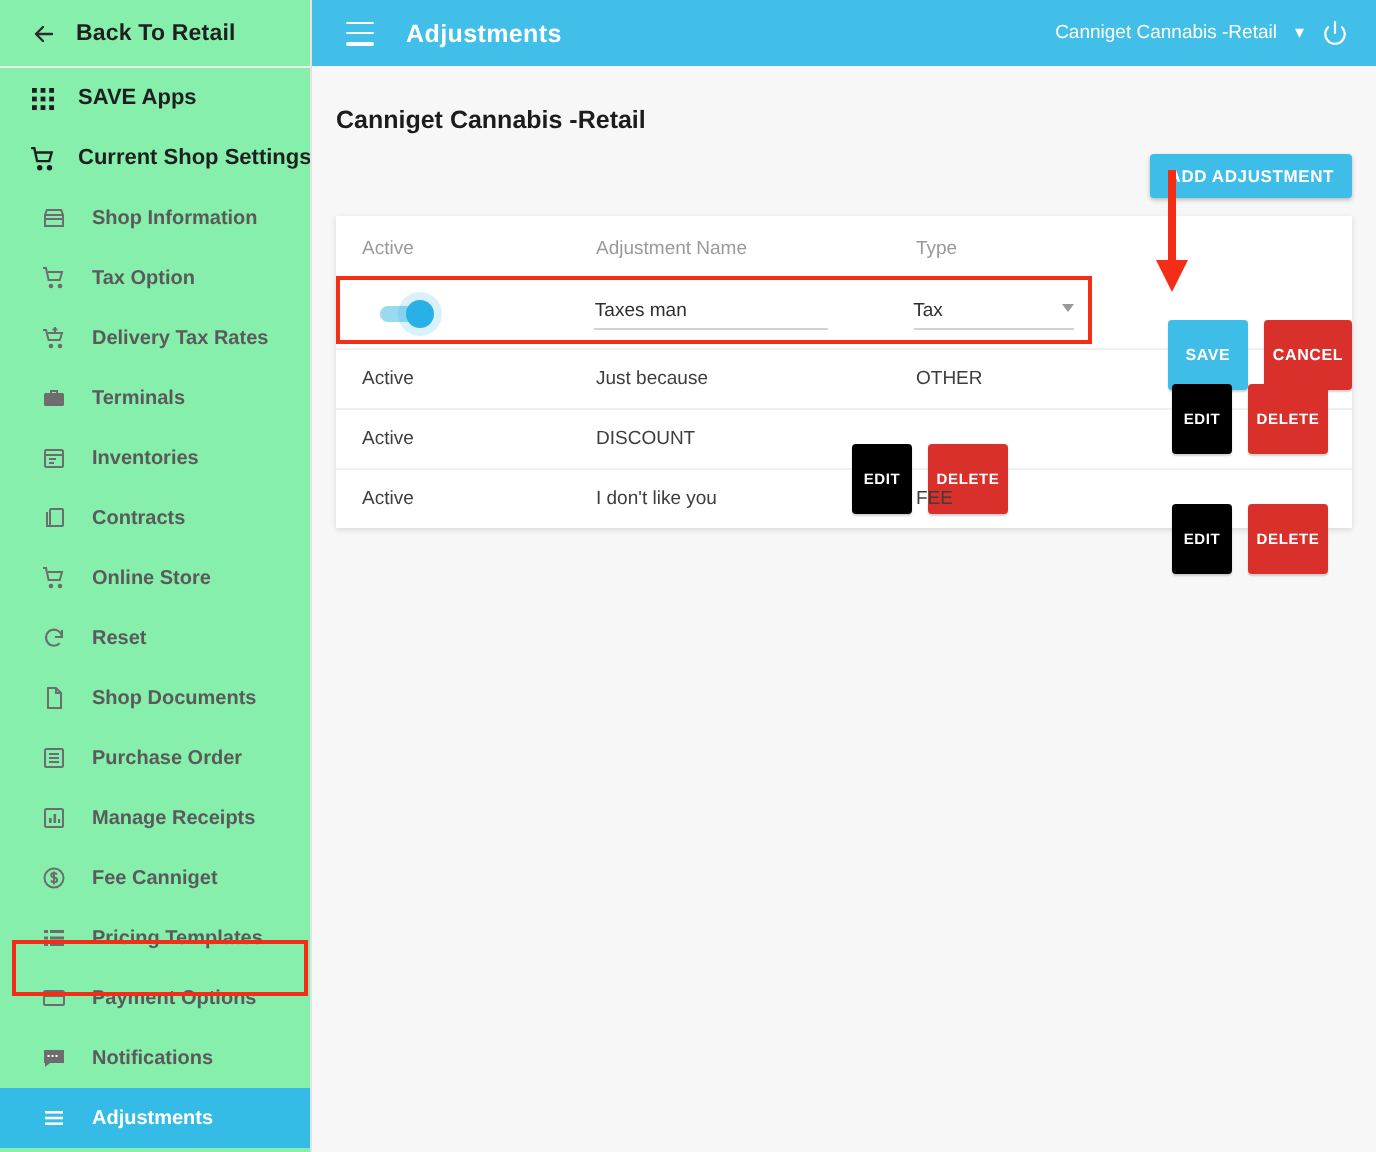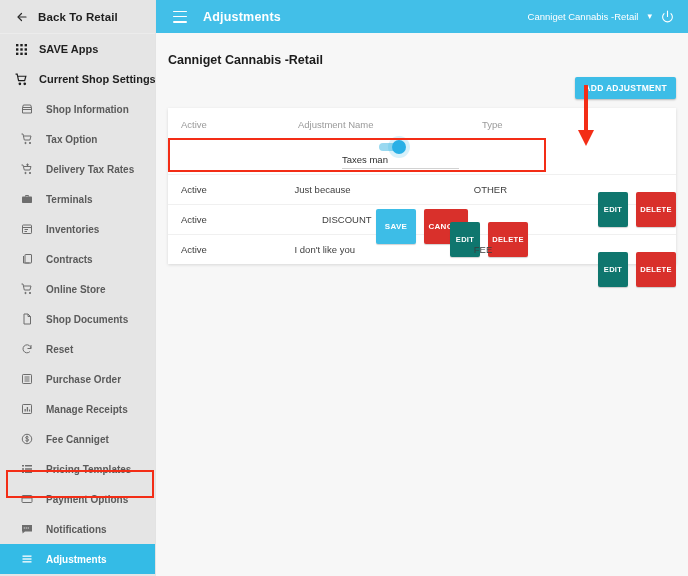--- a/index.html
+++ b/index.html
@@ -8,21 +8,21 @@
     font-family: "Liberation Sans", sans-serif;
     background: #ffffff;
     overflow: hidden;
   }
   #app { position: relative; width: 688px; height: 576px; }
 
   
   #sidebar {
     position: absolute; left: 0; top: 0;
     width: 156px; height: 576px;
-    background: #e5e5e5;
+    background: #86efac;
     border-right: 1px solid #e3e3e3;
     overflow: hidden;
   }
   .back-row {
     height: 34px; display: flex; align-items: center;
     padding-left: 16px; gap: 10px;
     border-bottom: 1px solid #ececec;
   }
   .back-arrow { width: 12px; height: 12px; color: #2b2b2b; display:block; }
   .back-label { font-size: 11.5px; font-weight: bold; color: #1f1f1f; letter-spacing: .1px; }
@@ -91,29 +91,29 @@
     background: #ffffff;
     box-shadow: 0 1px 3px rgba(0,0,0,.13);
   }
   .thead {
     display: flex; align-items: center; height: 32px;
     color: #9a9a9a; font-size: 9.5px;
     padding: 0 0 0 0;
   }
   .col-active  { width: 130px; padding-left: 13px; }
   .col-name    { width: 160px; }
-  .col-type    { width: 128px; margin-left: 24px; }
+  .col-type    { width: 128px; }
   .col-actions { flex: 1; }
 
   .row {
     display: flex; align-items: center; height: 30px;
     border-top: 1px solid #f0f0f0;
     font-size: 9.5px; color: #3d3d3d;
   }
-  .row.editing { height: 34px; border-top: none; flex-direction: column; }
+  .row.editing { height: 34px; border-top: none; }
 
   
   .switch { position: relative; width: 26px; height: 14px; margin-left: 9px; }
   .switch .track {
     position: absolute; left: 0; top: 3px;
     width: 23px; height: 8px; border-radius: 5px; background: #9ad9f0;
   }
   .switch .knob {
     position: absolute; left: 13px; top: 0;
     width: 14px; height: 14px; border-radius: 50%;
@@ -143,21 +143,21 @@
   .btn {
     border: none; border-radius: 2px; color: #fff;
     font-size: 8px; font-weight: bold; letter-spacing: .3px;
     padding: 13px 0; cursor: pointer;
     box-shadow: 0 1px 1px rgba(0,0,0,.18);
     text-align: center;
     margin-top: 40px;
   }
   .btn-save   { background: #3dbde7; width: 40px; }
   .btn-cancel { background: #d9302b; width: 44px; }
-  .btn-edit   { background: #0f766e; width: 30px; font-size: 7.5px; }
+  .btn-edit   { background: #000000; width: 30px; font-size: 7.5px; }
   .btn-delete { background: #d9302b; width: 40px; font-size: 7.5px; }
   .act-wrap { display: flex; gap: 8px; padding-left: 0px; }
 
   
   .redbox-row {
     position: absolute; left: 168px; top: 138px;
     width: 378px; height: 34px;
     border: 2.5px solid #f32d16; pointer-events: none; z-index: 6;
   }
   
@@ -275,34 +275,34 @@
             <circle cx="9" cy="20" r="1.3" fill="currentColor"></circle>
             <circle cx="18" cy="20" r="1.3" fill="currentColor"></circle>
             <path d="M1 2h3l2.6 12h11.2l2.2-8H6"></path>
           </svg>
       </span>
       <span>Online Store</span>
     </div>
     <div class="nav-item sub">
       <span class="ico">
         <svg width="12" height="12" viewBox="0 0 24 24" fill="none" stroke="currentColor" stroke-width="2">
+            <path d="M20 11a8 8 0 1 0-2.3 6.3"></path>
+            <polyline points="20 4 20 11 13 11"></polyline>
+          </svg>
+      </span>
+      <span>Reset</span>
+    </div>
+    <div class="nav-item sub">
+      <span class="ico">
+        <svg width="12" height="12" viewBox="0 0 24 24" fill="none" stroke="currentColor" stroke-width="2">
             <path d="M6 2h8l5 5v15H6z"></path>
             <polyline points="14 2 14 7 19 7"></polyline>
           </svg>
       </span>
       <span>Shop Documents</span>
-    </div>
-    <div class="nav-item sub">
-      <span class="ico">
-        <svg width="12" height="12" viewBox="0 0 24 24" fill="none" stroke="currentColor" stroke-width="2">
-            <path d="M20 11a8 8 0 1 0-2.3 6.3"></path>
-            <polyline points="20 4 20 11 13 11"></polyline>
-          </svg>
-      </span>
-      <span>Reset</span>
     </div>
     <div class="nav-item sub">
       <span class="ico">
         <svg width="12" height="12" viewBox="0 0 24 24" fill="none" stroke="currentColor" stroke-width="2">
             <rect x="3" y="3" width="18" height="18" rx="1.5"></rect>
             <line x1="7" y1="8" x2="17" y2="8"></line>
             <line x1="7" y1="12" x2="17" y2="12"></line>
             <line x1="7" y1="16" x2="17" y2="16"></line>
           </svg>
       </span>
@@ -415,20 +415,26 @@
       <div class="row editing">
         <div class="col-active">
           <div class="switch">
             <div class="track"></div>
             <div class="knob"></div>
           </div>
         </div>
         <div class="col-name">
           <input class="text-field" type="text" value="Taxes man" style="">
         </div>
+        <div class="col-type">
+          <div class="select-field">
+            <span>Tax</span>
+            <span class="caret"></span>
+          </div>
+        </div>
         <div class="col-actions">
           <div class="act-wrap">
             <button class="btn btn-save">SAVE</button>
             <button class="btn btn-cancel">CANCEL</button>
           </div>
         </div>
       </div>
 
       <div class="row">
         <div class="col-active">Active</div>

